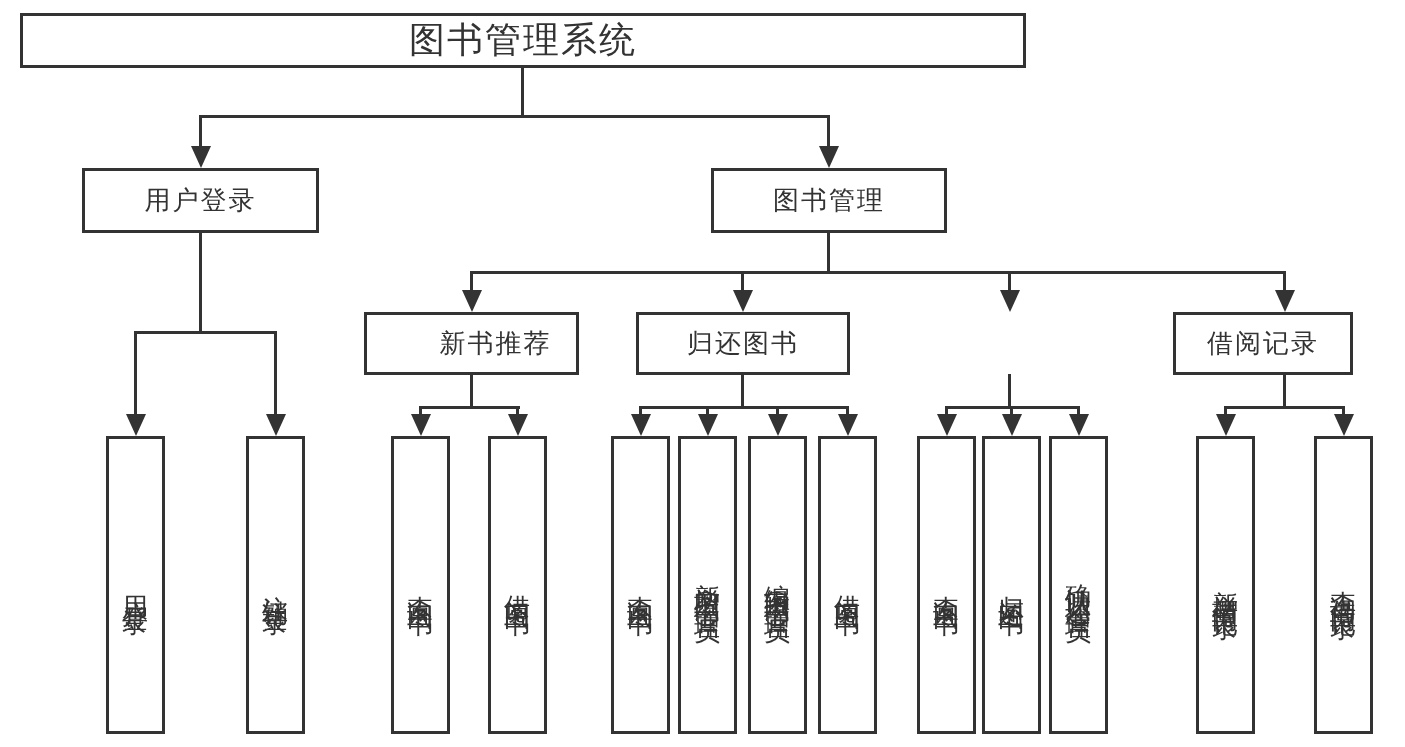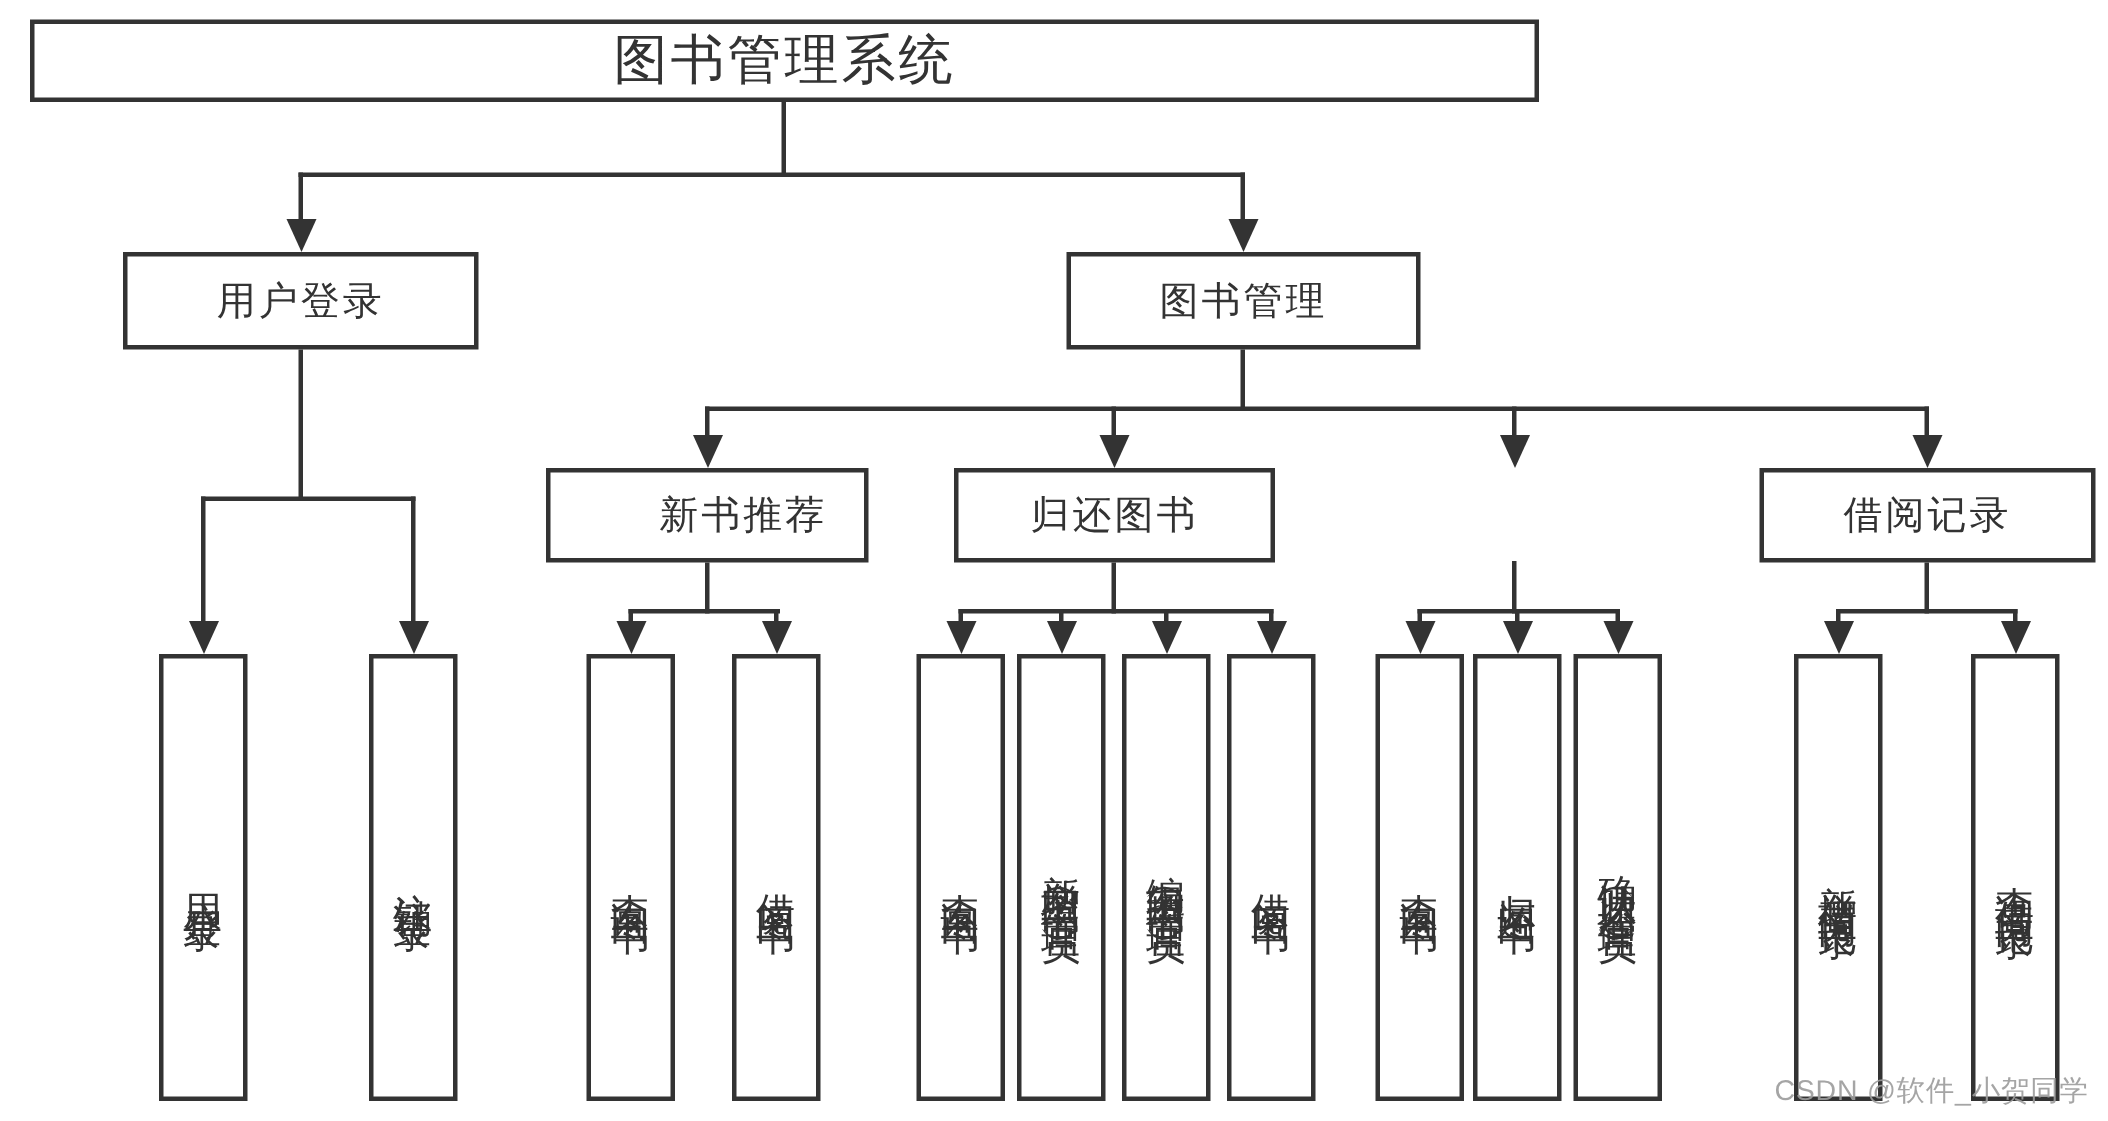--- a/index.html
+++ b/index.html
@@ -109,21 +109,21 @@
 
   <div class="vline" style="left:827px; top:232px; height:42px;"></div>
   <div class="hline" style="left:470px; top:271px; width:816px;"></div>
   <div class="arrow" style="left:470px; top:271px; height:19px;"></div>
   <div class="arrow" style="left:741px; top:271px; height:19px;"></div>
   <div class="arrow" style="left:1008px; top:271px; height:19px;"></div>
   <div class="arrow" style="left:1283px; top:271px; height:19px;"></div>
 
   <div class="box" style="left:364px; top:312px; width:215px; height:63px;padding-left:48px;">新书推荐</div>
   <div class="box" style="left:636px; top:312px; width:214px; height:63px;">归还图书</div>
-  <div class="box" style="left:1173px; top:312px; width:224px; height:63px;">借阅记录</div>
+  <div class="box" style="left:1173px; top:312px; width:180px; height:63px;">借阅记录</div>
 
   <div class="vline" style="left:470px; top:374px; height:35px;"></div>
   <div class="hline" style="left:419px; top:406px; width:101px;"></div>
   <div class="arrow" style="left:419px; top:406px; height:8px;"></div>
   <div class="arrow" style="left:516px; top:406px; height:8px;"></div>
 
   <div class="vline" style="left:741px; top:374px; height:35px;"></div>
   <div class="hline" style="left:639px; top:406px; width:210px;"></div>
   <div class="arrow" style="left:639px; top:406px; height:8px;"></div>
   <div class="arrow" style="left:706px; top:406px; height:8px;"></div>
@@ -152,15 +152,14 @@
   <div class="vbox" style="left:748px;">编辑图书（管理员）</div>
   <div class="vbox" style="left:818px;">借阅图书</div>
 
   <div class="vbox" style="left:917px;">查询图书</div>
   <div class="vbox" style="left:982px;">归还图书</div>
   <div class="vbox" style="left:1049px;">确认归还（管理员）</div>
 
   <div class="vbox" style="left:1196px;">新增借阅记录</div>
   <div class="vbox" style="left:1314px;">查询借阅记录</div>
 
-  <div class="watermark" style="color: rgb(156, 156, 156);">CSDN @软件_小贺同学</div>
 
 </div>
 
 </body></html>

